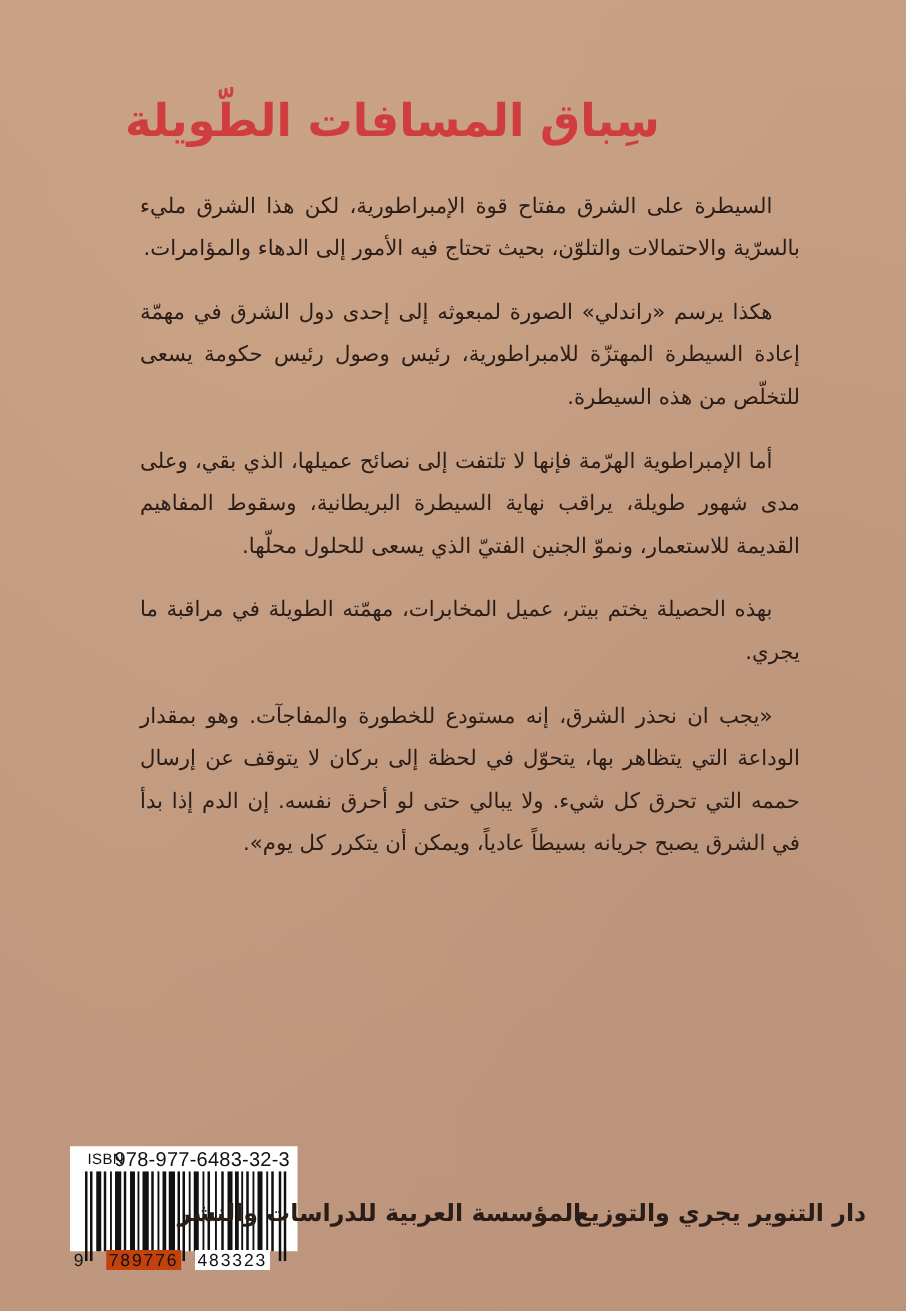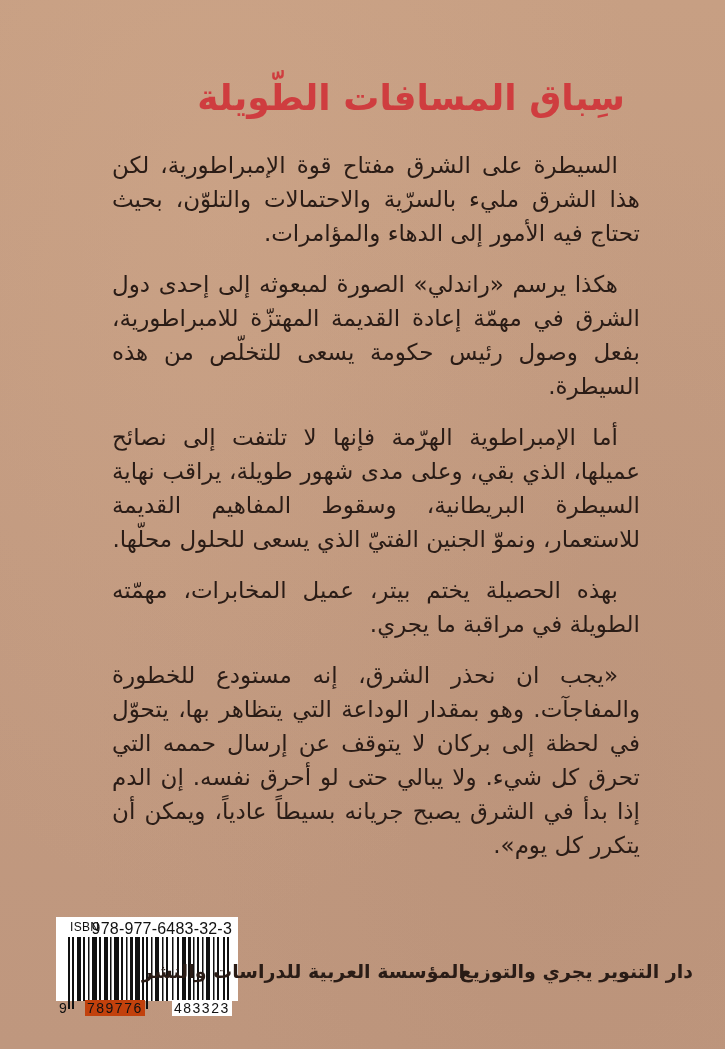--- a/index.html
+++ b/index.html
@@ -22,40 +22,40 @@
       background:
         radial-gradient(ellipse at 30% 20%, rgba(210,170,140,0.35), rgba(0,0,0,0) 60%),
         radial-gradient(ellipse at 80% 80%, rgba(180,140,115,0.35), rgba(0,0,0,0) 60%),
         linear-gradient(180deg, #c79f83 0%, #c29a80 50%, #bf977e 100%);
     }
     .title {
       position: absolute;
       left: 100px;
       top: 68px;
       width: 525px;
-      text-align: right;
+      text-align: left;
       direction: rtl;
       color: #cf3d3f;
       font-family: "DejaVu Sans", sans-serif;
       font-weight: bold;
       font-size: 36px;
       line-height: 60px;
       letter-spacing: 0;
     }
     .body-text {
       position: absolute;
       left: 112px;
       top: 148px;
       width: 528px;
       direction: rtl;
       text-align: justify;
       text-align-last: right;
       color: #2a1c16;
       font-family: "DejaVu Sans", sans-serif;
-      font-size: 23px;
+      font-size: 17px;
       line-height: 34px;
     }
     .para {
       margin: 0 0 17px 0;
       text-indent: 22px;
     }
     .barcode-box {
       position: absolute;
       left: 56px;
       top: 881px;
@@ -103,21 +103,21 @@
       top: 83px;
       font-family: "Liberation Sans", sans-serif;
       font-size: 14px;
       color: #111;
       letter-spacing: 1.5px;
       background: #c2410c;
       padding: 0 2px;
     }
     .digits-right {
       position: absolute;
-      left: 116px;
+      left: 100px;
       top: 83px;
       font-family: "Liberation Sans", sans-serif;
       font-size: 14px;
       color: #111;
       letter-spacing: 1.5px;
       background: #fff;
       padding: 0 2px;
     }
     .publisher {
       position: absolute;
@@ -134,21 +134,21 @@
   </style>
 </head>
 <body>
 
 <div class="cover">
 
   <div class="title">سِباق المسافات الطّويلة</div>
 
   <div class="body-text">
     <p class="para">السيطرة على الشرق مفتاح قوة الإمبراطورية، لكن هذا الشرق مليء بالسرّية والاحتمالات والتلوّن، بحيث تحتاج فيه الأمور إلى الدهاء والمؤامرات.</p>
-    <p class="para">هكذا يرسم «راندلي» الصورة لمبعوثه إلى إحدى دول الشرق في مهمّة إعادة القديمة المهتزّة للامبراطورية، بفعل وصول رئيس حكومة يسعى للتخلّص من هذه السيطرة.</p>
+    <p class="para">هكذا يرسم «راندلي» الصورة لمبعوثه إلى إحدى دول الشرق في مهمّة إعادة السيطرة المهتزّة للامبراطورية، رئيس وصول رئيس حكومة يسعى للتخلّص من هذه السيطرة.</p>
     <p class="para">أما الإمبراطوية الهرّمة فإنها لا تلتفت إلى نصائح عميلها، الذي بقي، وعلى مدى شهور طويلة، يراقب نهاية السيطرة البريطانية، وسقوط المفاهيم القديمة للاستعمار، ونموّ الجنين الفتيّ الذي يسعى للحلول محلّها.</p>
     <p class="para">بهذه الحصيلة يختم بيتر، عميل المخابرات، مهمّته الطويلة في مراقبة ما يجري.</p>
     <p class="para">«يجب ان نحذر الشرق، إنه مستودع للخطورة والمفاجآت. وهو بمقدار الوداعة التي يتظاهر بها، يتحوّل في لحظة إلى بركان لا يتوقف عن إرسال حممه التي تحرق كل شيء. ولا يبالي حتى لو أحرق نفسه. إن الدم إذا بدأ في الشرق يصبح جريانه بسيطاً عادياً، ويمكن أن يتكرر كل يوم».</p>
   </div>
 
   <div class="barcode-box">
     <span class="isbn-label">ISBN</span>
     <span class="isbn-number">978-977-6483-32-3</span>
     <svg class="bars" viewBox="0 0 166 72" preserveAspectRatio="none">
       <g fill="#111">

